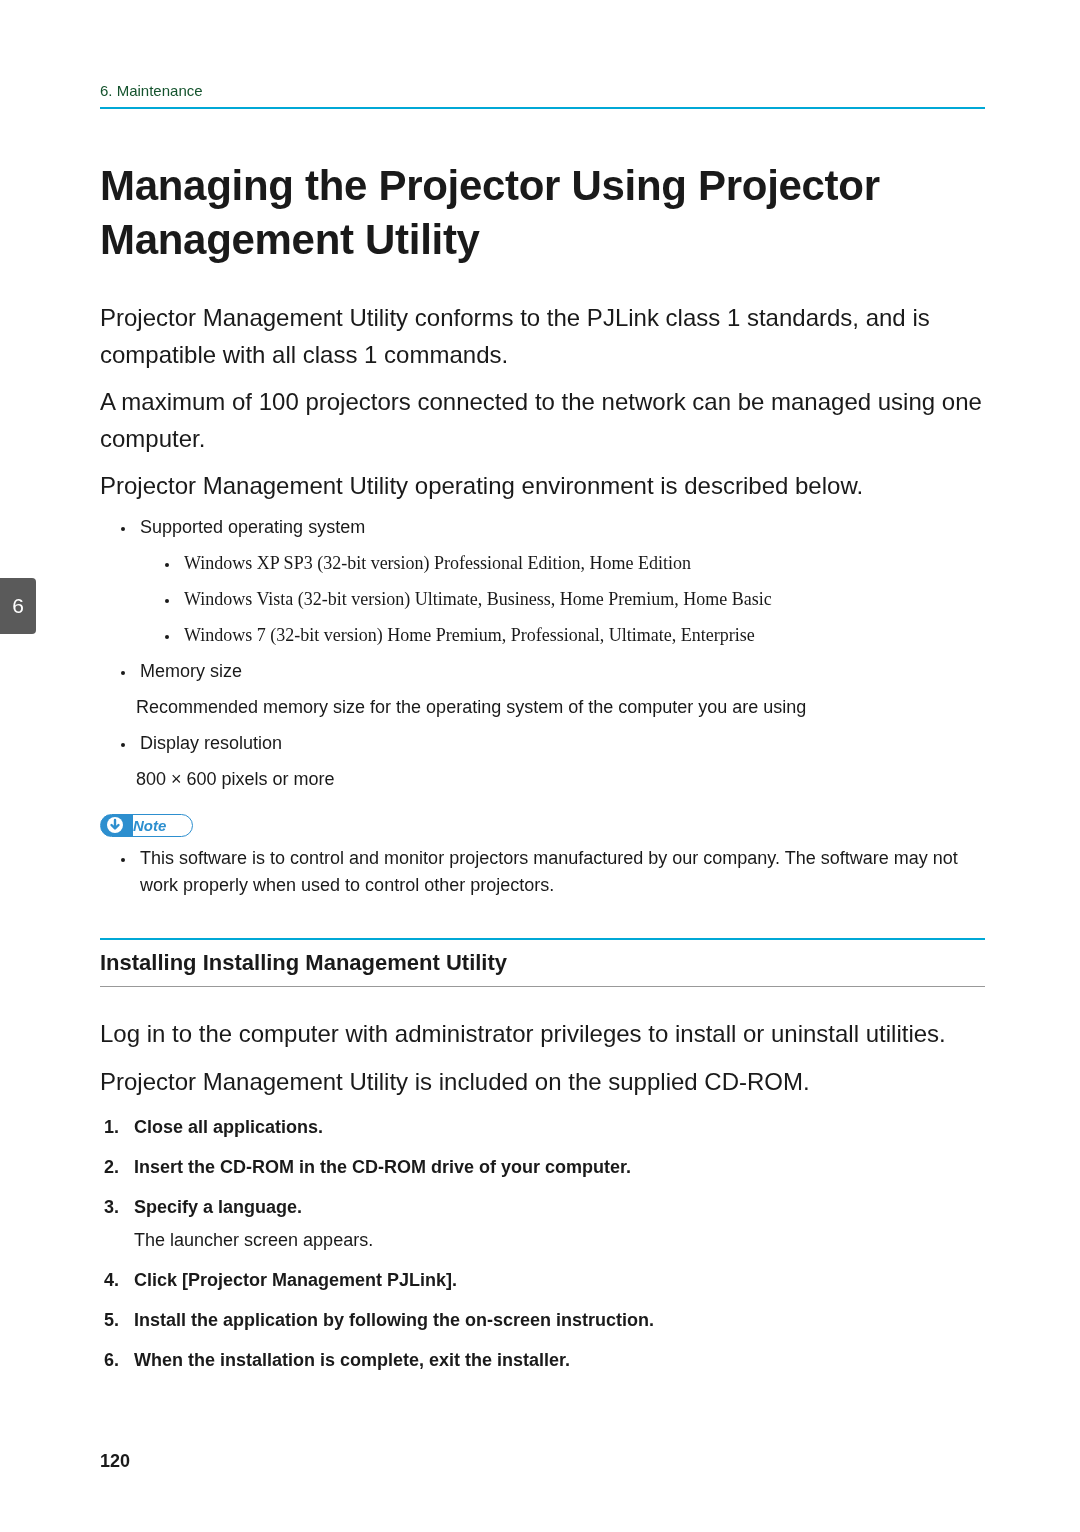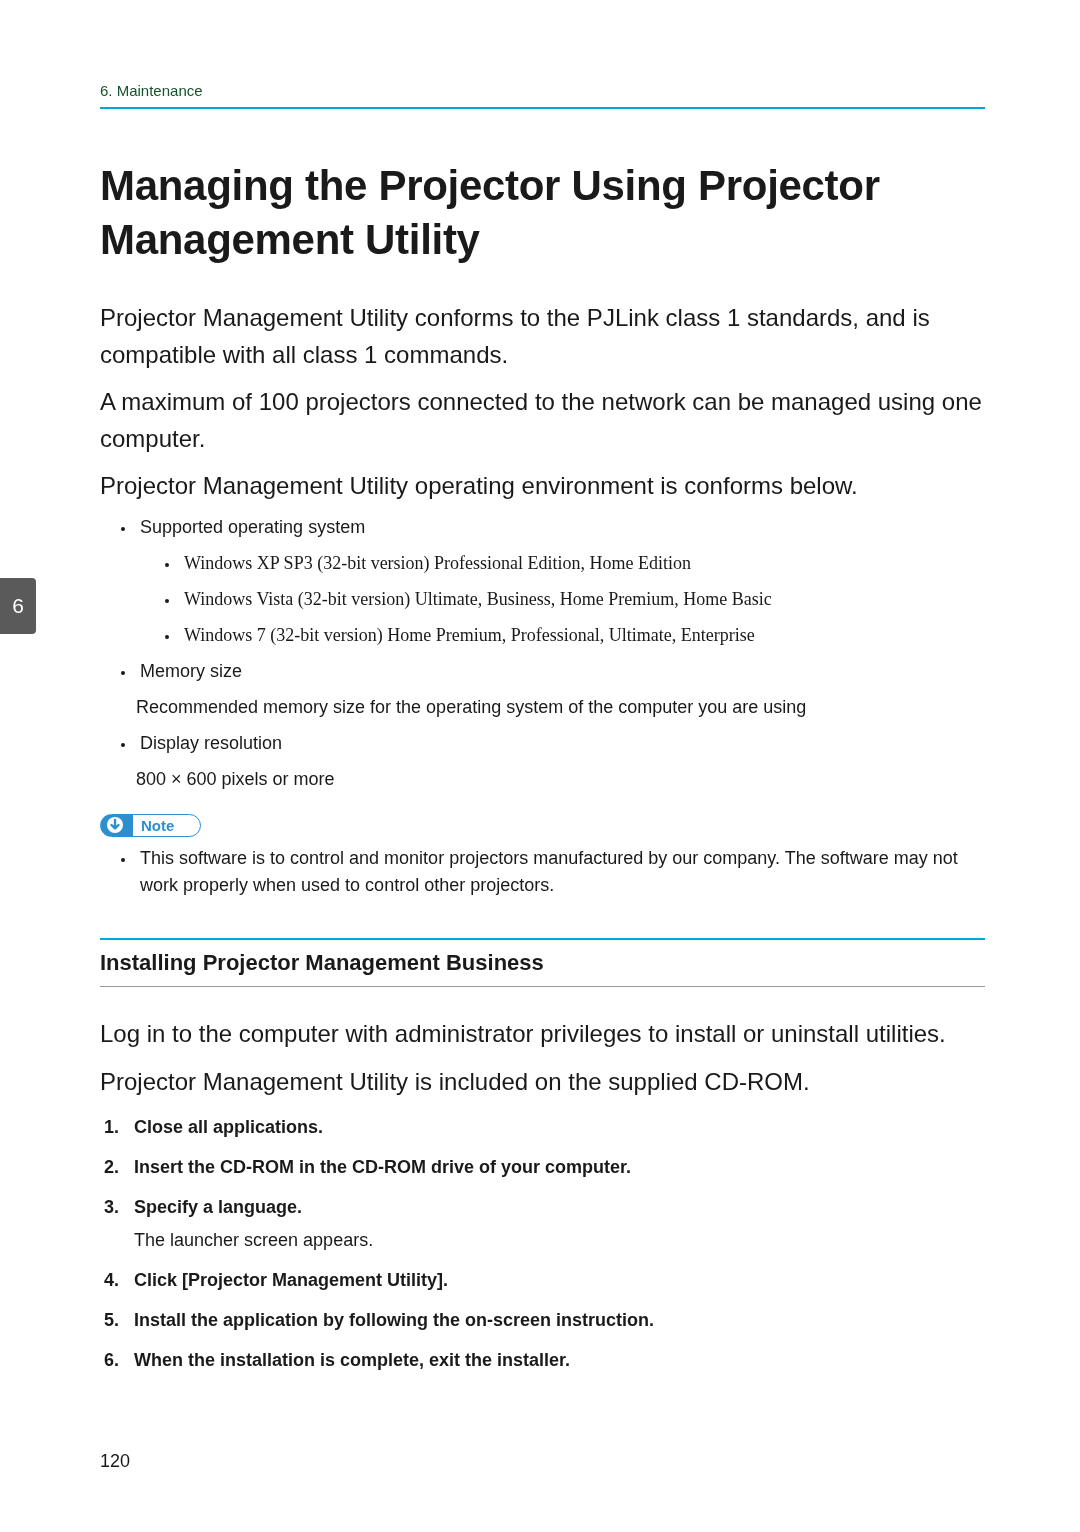--- a/index.html
+++ b/index.html
@@ -82,21 +82,22 @@
     .note-icon-wrap {
       width: 22px;
       display: flex;
       align-items: center;
       justify-content: flex-start;
     }
     .note-text {
       font-size: 15px;
       font-weight: 600;
       color: #2d8fcf;
-      margin-left: 12px;
+      margin-left: 4px;
+      font-style: italic;
     }
     .note-list {
       padding-left: 36px;
     }
     .note-list > li {
       font-size: 18px;
       line-height: 1.55;
       margin-bottom: 20px;
       font-weight: 300;
       list-style-type: disc;
@@ -145,36 +146,36 @@
       justify-content: center;
       font-size: 21px;
       font-weight: 400;
       border-radius: 0 4px 4px 0;
     }
     .page-number {
       position: absolute;
       left: 100px;
       bottom: 60px;
       font-size: 18px;
-      font-weight: 400;
+      font-weight: 700;
     }
   </style>
 </head>
 <body>
 
 <div class="chapter-tab">6</div>
 
 <div class="page">
   <div class="running-header">6. Maintenance</div>
 
   <h1 class="title">Managing the Projector Using Projector Management Utility</h1>
 
   <p class="para">Projector Management Utility conforms to the PJLink class 1 standards, and is compatible with all class 1 commands.</p>
   <p class="para">A maximum of 100 projectors connected to the network can be managed using one computer.</p>
-  <p class="para">Projector Management Utility operating environment is conforms below.</p>
+  <p class="para">Projector Management Utility operating environment is described below.</p>
 
   <ul class="ul-outer">
     <li>
       <span>Supported operating system</span>
       <ul class="ul-inner">
         <li>Windows XP SP3 (32-bit version) Professional Edition, Home Edition</li>
         <li>Windows Vista (32-bit version) Ultimate, Business, Home Premium, Home Basic</li>
         <li>Windows 7 (32-bit version) Home Premium, Professional, Ultimate, Enterprise</li>
       </ul>
     </li>
@@ -196,32 +197,32 @@
         <circle cx="8" cy="8" r="8" fill="#fff"></circle>
         <path d="M8 3 L8 10 M4.5 8 L8 11.5 L11.5 8" stroke="#2d8fcf" stroke-width="2.4" fill="none" stroke-linecap="round" stroke-linejoin="round"></path>
       </svg>
     </span>
     <span class="note-text">Note</span>
   </div>
   <ul class="note-list">
     <li>This software is to control and monitor projectors manufactured by our company. The software may not work properly when used to control other projectors.</li>
   </ul>
 
-  <h2 class="section-head">Installing Projector Management Business</h2>
+  <h2 class="section-head">Installing Installing Management Utility</h2>
   <p class="para">Log in to the computer with administrator privileges to install or uninstall utilities.</p>
   <p class="para">Projector Management Utility is included on the supplied CD-ROM.</p>
 
   <ol class="ol-steps">
     <li>Close all applications.</li>
     <li>Insert the CD-ROM in the CD-ROM drive of your computer.</li>
     <li>
       <span>Specify a language.</span>
       <div class="step-sub">The launcher screen appears.</div>
     </li>
-    <li>Click [Projector Management Utility].</li>
+    <li>Click [Projector Management PJLink].</li>
     <li>Install the application by following the on-screen instruction.</li>
     <li>
       <span>When the installation is complete, exit the installer.</span>
     </li>
   </ol>
 </div>
 
 <div class="page-number">120</div>
 
 </body></html>

